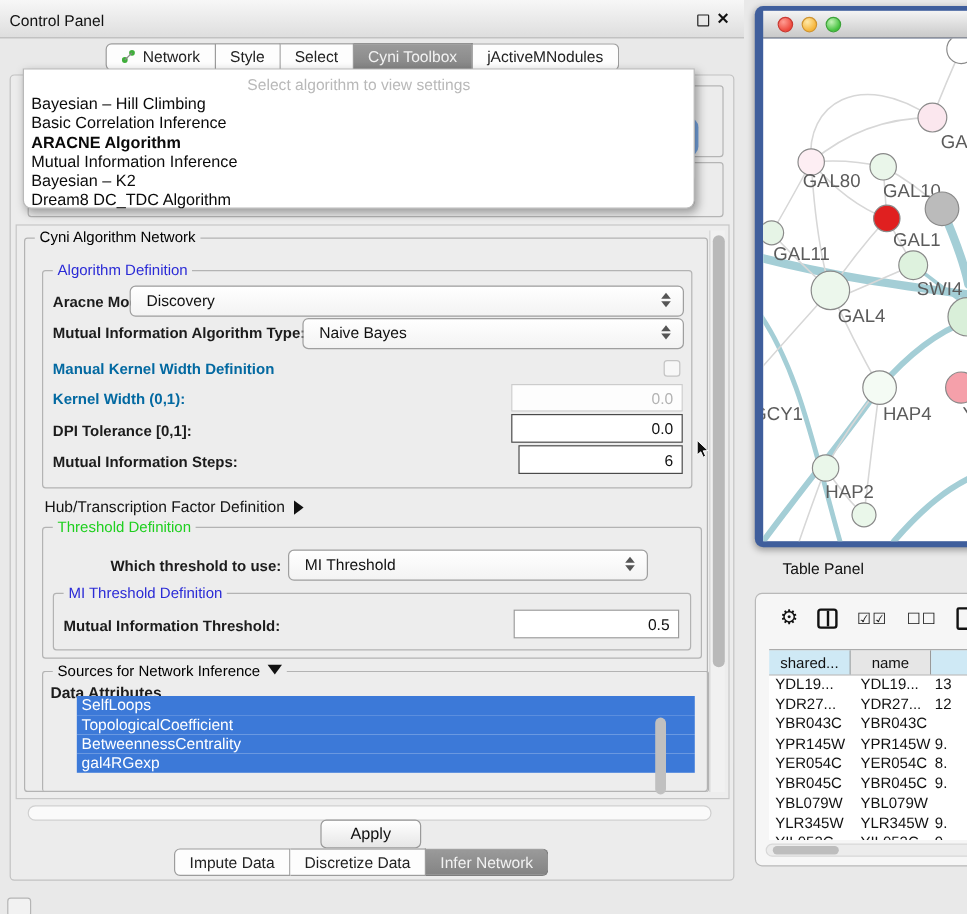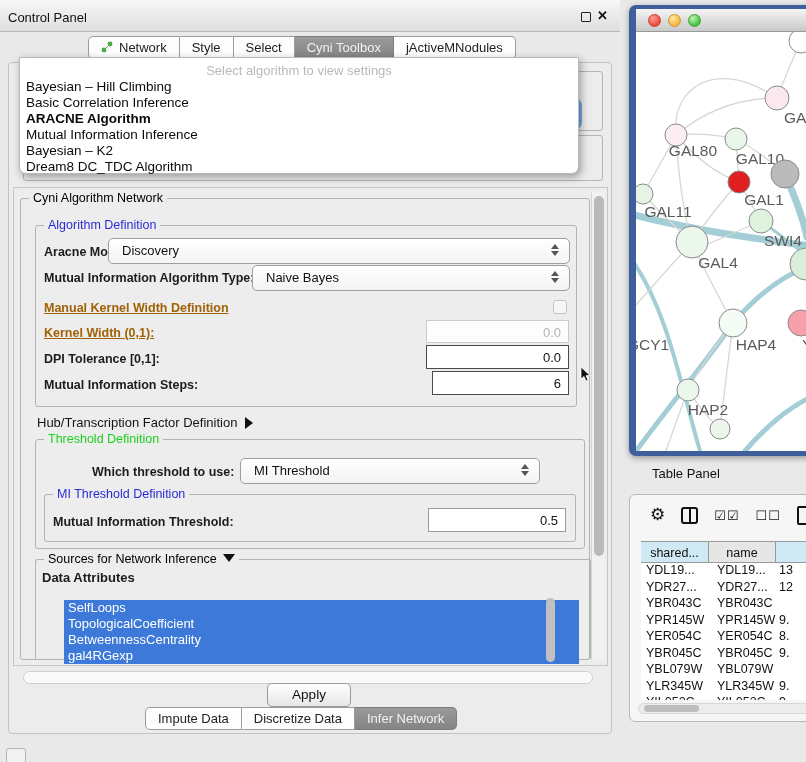--- a/index.html
+++ b/index.html
@@ -46,39 +46,39 @@
   
   #settings-outer { left:4px; top:124px; width:595px; height:479px; background:#ededed;
     border:1px solid #c6c6c6; }
   .group { position:absolute; border:1px solid #b3b3b3; border-radius:3px; }
   .legend { position:absolute; top:-8px; left:8px; background:#ededed; padding:0 4px;
     font-size:12.5px; white-space:nowrap; }
   .legend.blue { color:#2b2bd6; }
   .legend.green { color:#1ecf1e; }
 
   .lbl { position:absolute; font-size:12.5px; font-weight:bold; color:#1c1c1c; white-space:nowrap; }
-  .lbl.disabled { color:#a16207;text-decoration:underline; }
+  .lbl.disabled { color:#0369a1; }
   .combo { position:absolute; background:linear-gradient(#ffffff,#f3f3f3); border:1px solid #9f9f9f;
     border-radius:5px; font-size:13px; color:#111; padding:4px 0 0 13px; }
   .spinner { position:absolute; right:9px; top:5px; width:9px; }
   .spinner i { display:block; width:0; height:0; border-left:4px solid transparent;
     border-right:4px solid transparent; }
   .spinner i.up { border-bottom:5px solid #555; margin-bottom:2px; }
   .spinner i.down { border-top:5px solid #555; }
   .tfield { position:absolute; background:#fff; font-size:13px; color:#111; text-align:right;
     padding:4px 7px 0 0; border:1px solid #4a4a4a; }
   .tfield.disabled { border:1px solid #cccccc; color:#b3b3b3; background:#fdfdfd; }
   .checkbox { position:absolute; width:14px; height:14px; border:1px solid #c4c4c4;
     border-radius:3px; background:#f7f7f7; }
   .tri-right { display:inline-block; width:0; height:0; border-top:6px solid transparent;
     border-bottom:6px solid transparent; border-left:8px solid #111; margin-left:8px; vertical-align:-2px; }
   .tri-down { display:inline-block; width:0; height:0; border-left:6px solid transparent;
     border-right:6px solid transparent; border-top:8px solid #111; margin-left:6px; vertical-align:1px; }
 
-  #attr-list { position:absolute; left:28px; top:40px; width:515px; background:#fff; }
+  #attr-list { position:absolute; left:28px; top:20px; width:515px; background:#fff; }
   .attr-item { background:#3c79d8; color:#fff; font-size:13px; line-height:16px; padding-left:4px;
     white-space:nowrap; }
   #attr-scroll { position:absolute; left:510px; top:38px; width:9px; height:64px;
     background:#c0c0c0; border-radius:5px; }
 
   #v-scroll { position:absolute; right:3px; top:4px; width:13px; height:468px; background:#f1f1f1;
     border-left:1px solid #d5d5d5; }
   #v-thumb { position:absolute; left:1.5px; top:4px; width:10px; height:360px; background:#b9b9b9;
     border-radius:6px; }
   #h-track { left:14px; top:608px; width:570px; height:13px; background:#fafafa;

